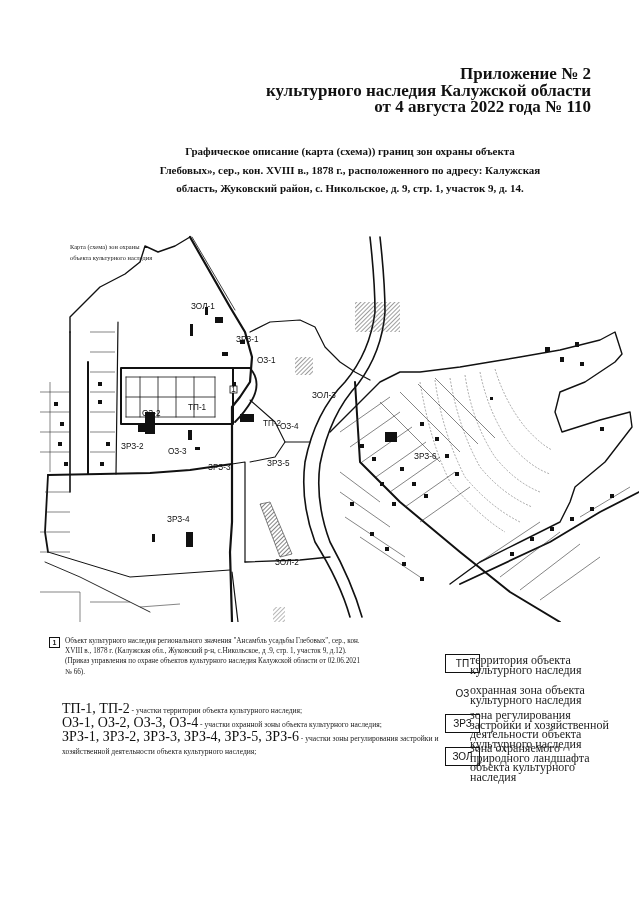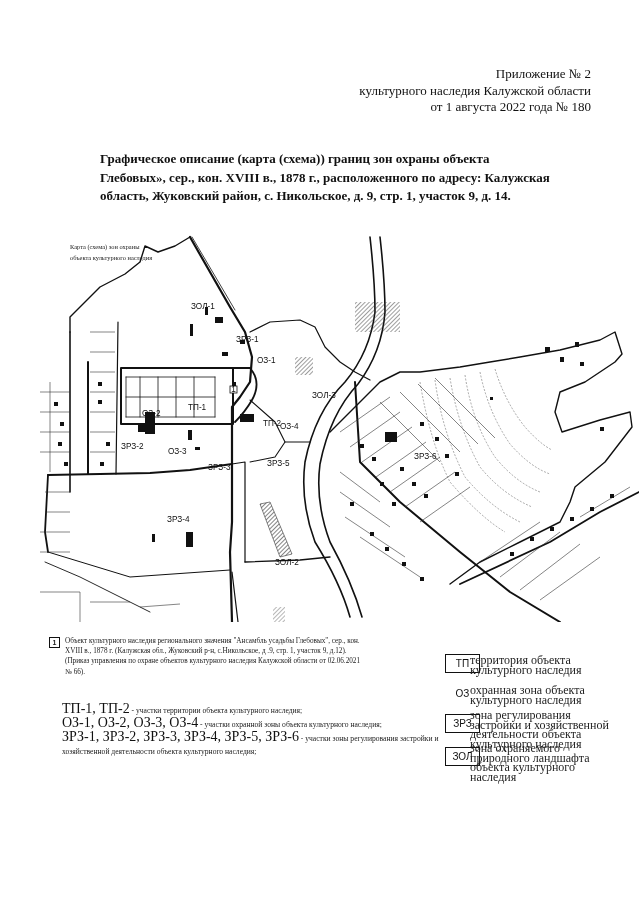--- a/index.html
+++ b/index.html
@@ -2,26 +2,26 @@
 <html><head>
 <meta charset="utf-8">
 <style>
   html, body { margin: 0; padding: 0; background: #ffffff; }
   body {
     width: 639px; height: 905px; position: relative; overflow: hidden;
     font-family: "Liberation Serif", "DejaVu Serif", serif; color: #111;
   }
   .appendix {
     position: absolute; right: 48px; top: 66px; text-align: right;
-    font-size: 13px; line-height: 16.5px;
+    font-size: 17px; line-height: 16.5px; font-weight: bold;
   }
   .appendix div { white-space: nowrap; }
   .title {
-    position: absolute; left: 100px; width: 500px; top: 150px; 
-    font-weight: bold; font-size: 13px; line-height: 18.5px; color: #111;
+    position: absolute; left: 100px; width: 500px; top: 142px; text-align: center;
+    font-weight: bold; font-size: 11px; line-height: 18.5px; color: #111;
   }
   .map-caption {
     position: absolute; left: 70px; top: 241px; font-size: 6.4px; line-height: 11px; color: #222;
   }
   .map {
     position: absolute; left: 40px; top: 232px; width: 599px; height: 390px;
   }
   .map svg { width: 100%; height: 100%; display: block; }
   .zone-label {
     font-family: "Liberation Sans", "DejaVu Sans", sans-serif; font-size: 8.2px; fill: #111;
@@ -48,21 +48,21 @@
   }
   .legend-box.nobox { border-color: transparent; }
   .legend-text { position: absolute; left: 30px; top: -2px; font-size: 12px; line-height: 9.6px; color: #222; width: 150px; }
 </style>
 </head>
 <body>
 
 <div class="appendix">
   <div>Приложение № 2</div>
   <div>культурного наследия Калужской области</div>
-  <div>от 1 августа 2022 года № 180</div>
+  <div>от 4 августа 2022 года № 110</div>
 </div>
 
 <div class="title">
   <div>Графическое описание (карта (схема)) границ зон охраны объекта</div>
   <div>Глебовых», сер., кон. XVIII в., 1878 г., расположенного по адресу: Калужская</div>
   <div>область, Жуковский район, с. Никольское, д. 9, стр. 1, участок 9, д. 14.</div>
 </div>
 
 <div class="map">
   <svg viewBox="0 0 599 390" xmlns="http://www.w3.org/2000/svg">

